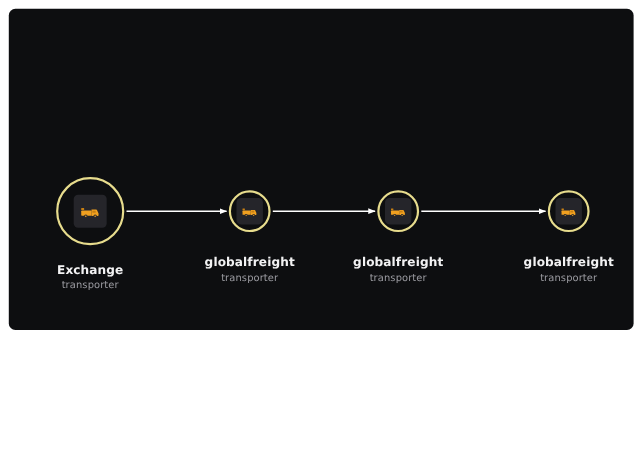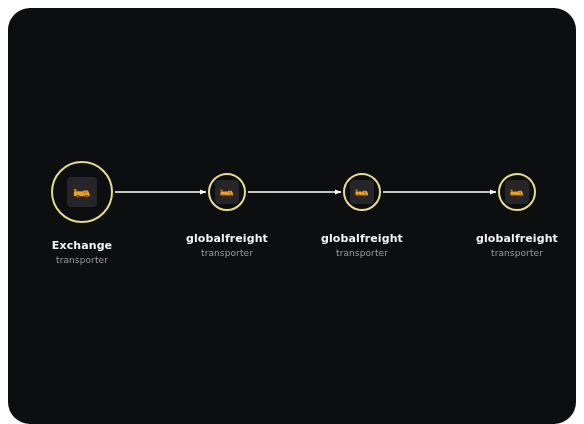--- a/index.html
+++ b/index.html
@@ -19,23 +19,23 @@
     height: 424px;
     background: #ffffff;
   }
 
   
   .card {
     position: absolute;
     left: 8px;
     top: 8px;
     width: 568px;
-    height: 416px;
+    height: 292px;
     background: #0d0e10;
-    border-radius: 22px;
+    border-radius: 6px;
     overflow: hidden;
   }
 
   
   .flow {
     position: absolute;
     inset: 0;
   }
 
   

